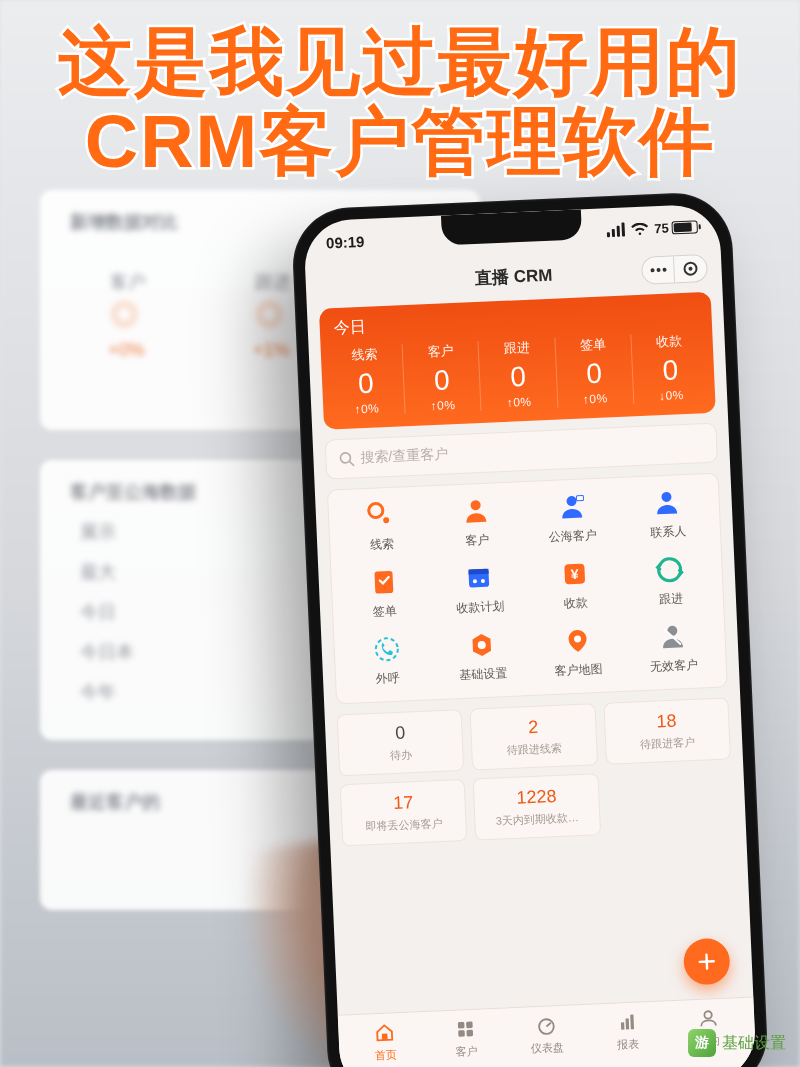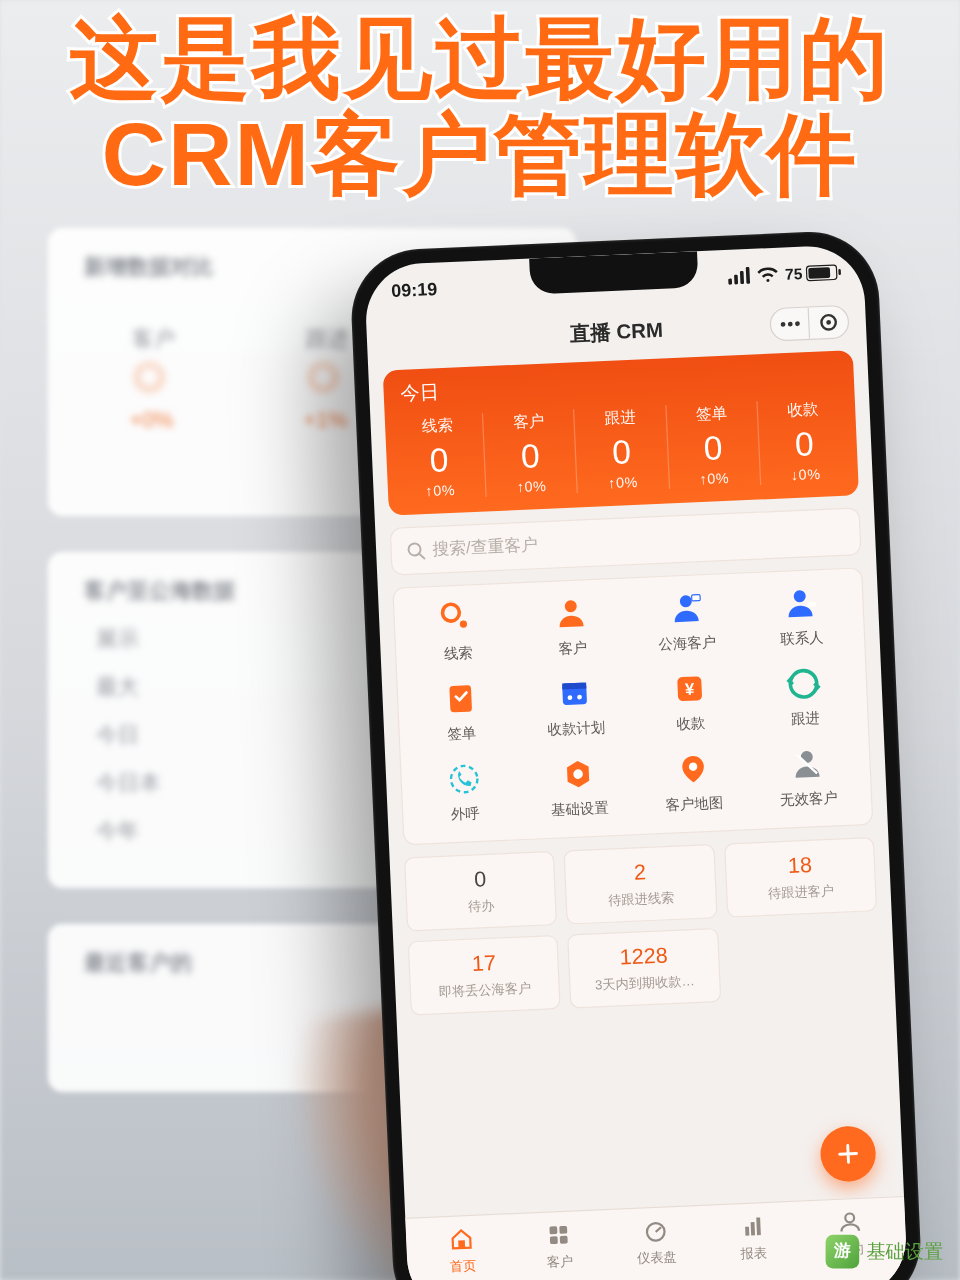--- a/index.html
+++ b/index.html
@@ -13,21 +13,21 @@
     filter: blur(2px);
   }
   .bg-card {
     position: absolute; background: rgba(255,255,255,0.9); border-radius: 12px;
   }
   .bg-label { position: absolute; color: #8e9299; font-size: 18px; filter: blur(2px); }
   .bg-num   { position: absolute; color: #f26a1b; font-size: 22px; filter: blur(3px); }
 
   
   .headline {
-    position: absolute; left: 0; top: 3px; width: 800px;
+    position: absolute; left: 0; top: 16px; width: 800px;
     text-align: center; padding: 6px 20px 0 20px;
     font-weight: 900; font-size: 74px; line-height: 1.08;
     color: #ff6a13;
     -webkit-text-stroke: 5px #ffffff;
     paint-order: stroke fill;
     letter-spacing: 2px;
     z-index: 50;
   }
 
   

